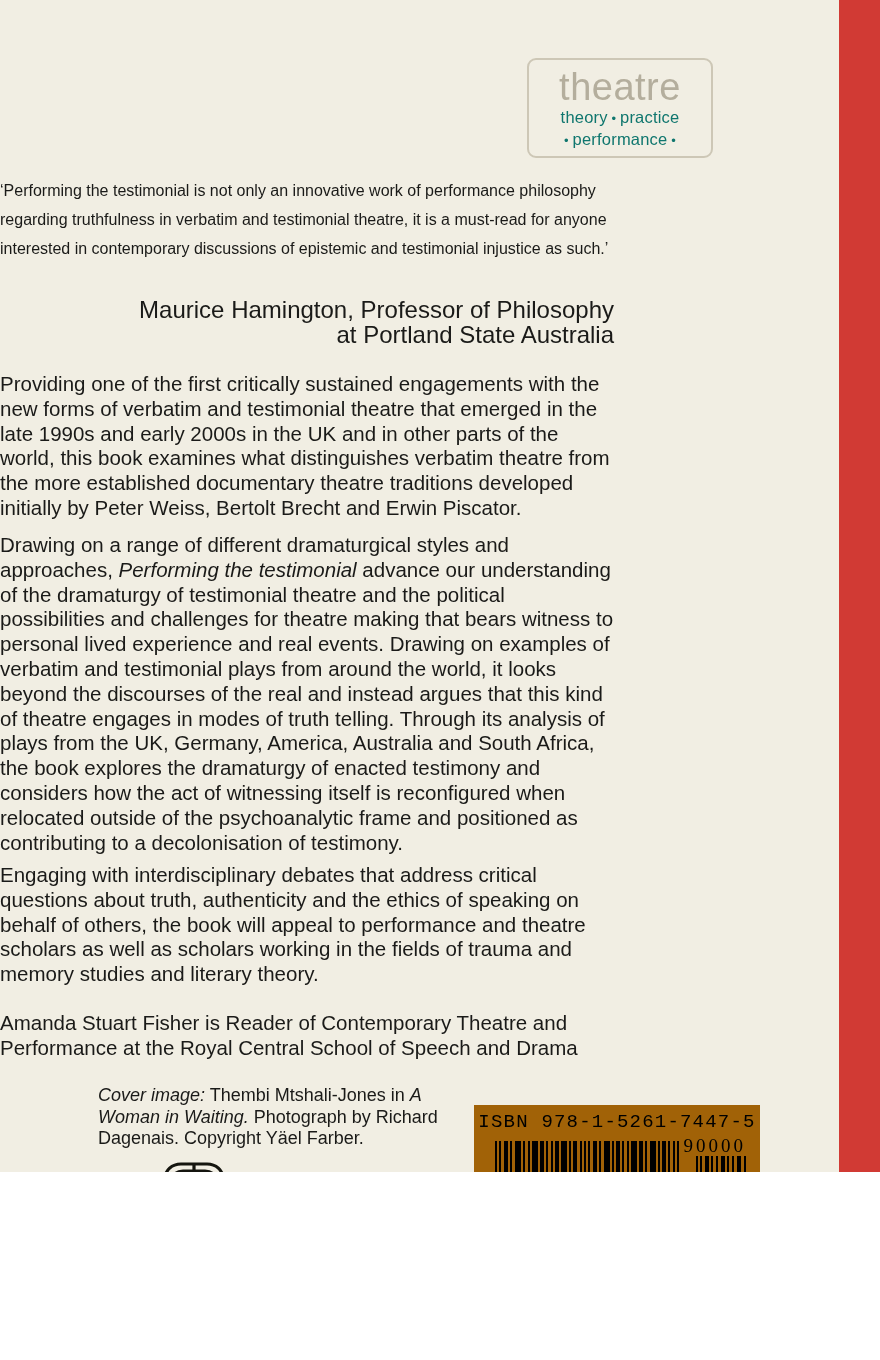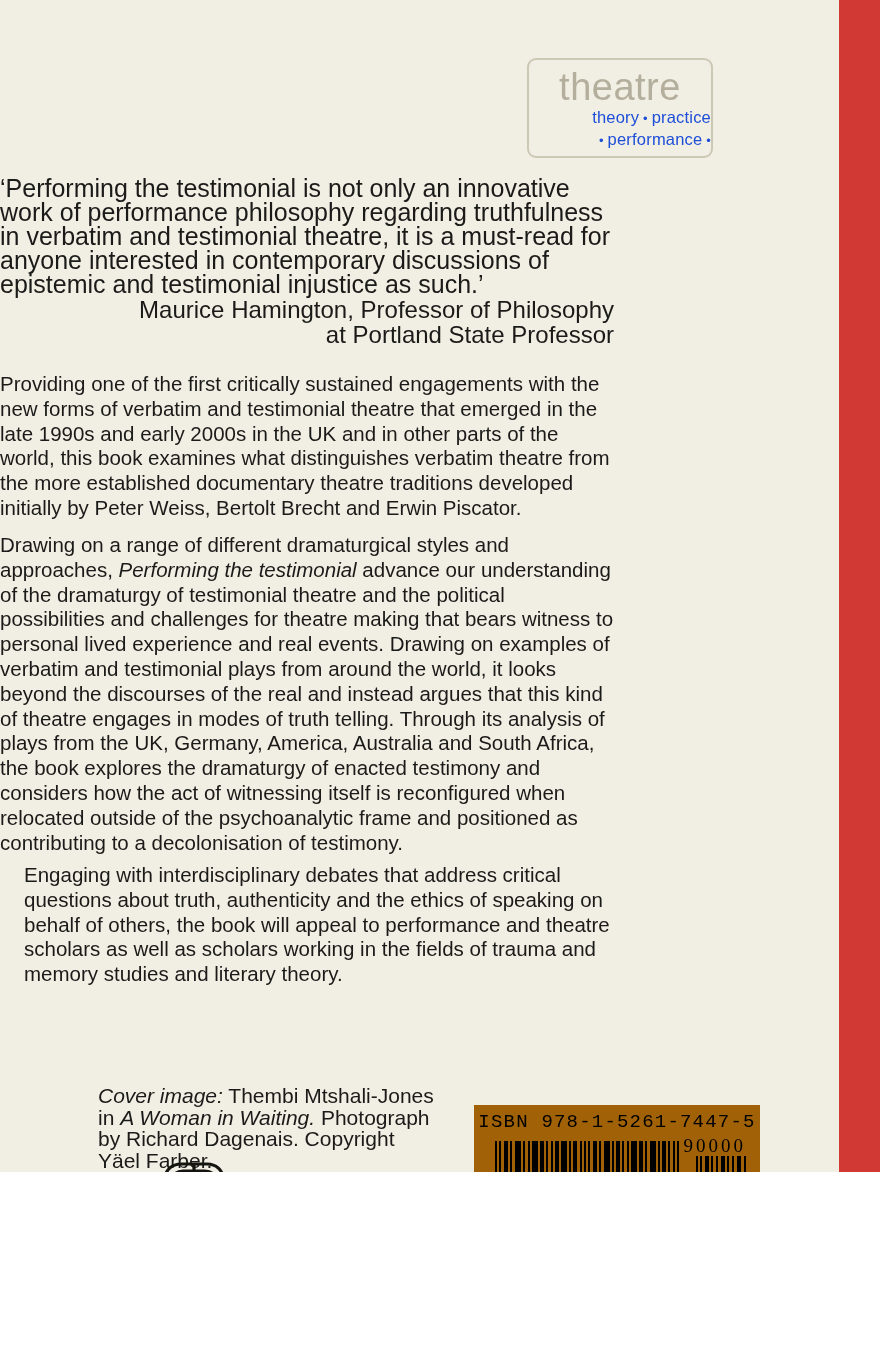--- a/index.html
+++ b/index.html
@@ -50,31 +50,30 @@
     font-size: 38px;
     line-height: 40px;
     color: #b4ae9d;
     letter-spacing: 0.5px;
     margin-top: 7px;
     font-weight: 400;
   }
   .series-sub {
     font-size: 16.5px;
     line-height: 21px;
-    color: #1d4ed8;
+    color: #0f766e;
     letter-spacing: 0.2px;
-    text-align: right;
   }
   .series-sub .dot {
     font-size: 13px;
     vertical-align: middle;
   }
   .quote {
-    font-size: 25px;
-    line-height: 24px;
+    font-size: 16px;
+    line-height: 29px;
     color: #1a1a18;
     position: absolute;
     top: 176px;
     left: 0;
     width: 614px;
   }
   .attribution {
     position: absolute;
     top: 298px;
     left: 0;
@@ -88,28 +87,28 @@
     position: absolute;
     left: 0;
     width: 614px;
     font-size: 20.5px;
     line-height: 24.8px;
     color: #1a1a18;
     text-align: left;
   }
   .p1 { top: 372px; }
   .p2 { top: 533px; }
-  .p3 { top: 863px; padding-left: 24px; }
+  .p3 { top: 863px; }
   .bio { top: 1011px; }
   .credit {
     position: absolute;
     left: 98px;
     top: 1085px;
     width: 340px;
-    font-size: 21px;
+    font-size: 18px;
     line-height: 21.5px;
     color: #1a1a18;
   }
   .credit i { font-style: italic; }
 
   
   .pub-logo {
     position: absolute;
     left: 148px;
     top: 1158px;
@@ -206,29 +205,30 @@
       </div>
       <div class="series-sub">
         <span class="dot">• </span><span>performance</span><span class="dot"> •</span>
       </div>
     </div>
 
     <div class="quote">‘Performing the testimonial is not only an innovative work of performance philosophy regarding truthfulness in verbatim and testimonial theatre, it is a must-read for anyone interested in contemporary discussions of epistemic and testimonial injustice as such.’</div>
 
     <div class="attribution">
       <div>Maurice Hamington, Professor of Philosophy</div>
-      <div>at Portland State Professor</div>
+      <div>at Portland State Australia</div>
     </div>
 
     <div class="para p1">Providing one of the first critically sustained engagements with the new forms of verbatim and testimonial theatre that emerged in the late 1990s and early 2000s in the UK and in other parts of the world, this book examines what distinguishes verbatim theatre from the more established documentary theatre traditions developed initially by Peter Weiss, Bertolt Brecht and Erwin Piscator.</div>
 
     <div class="para p2"><span>Drawing on a range of different dramaturgical styles and approaches, </span><i>Performing the testimonial</i><span> advance our understanding of the dramaturgy of testimonial theatre and the political possibilities and challenges for theatre making that bears witness to personal lived experience and real events. Drawing on examples of verbatim and testimonial plays from around the world, it looks beyond the discourses of the real and instead argues that this kind of theatre engages in modes of truth telling. Through its analysis of plays from the UK, Germany, America, Australia and South Africa, the book explores the dramaturgy of enacted testimony and considers how the act of witnessing itself is reconfigured when relocated outside of the psychoanalytic frame and positioned as contributing to a decolonisation of testimony.</span></div>
 
     <div class="para p3">Engaging with interdisciplinary debates that address critical questions about truth, authenticity and the ethics of speaking on behalf of others, the book will appeal to performance and theatre scholars as well as scholars working in the fields of trauma and memory studies and literary theory.</div>
 
+    <div class="para bio">Amanda Stuart Fisher is Reader of Contemporary Theatre and Performance at the Royal Central School of Speech and Drama</div>
 
     <div class="credit"><i>Cover image:</i><span> Thembi Mtshali-Jones in </span><i>A Woman in Waiting.</i><span> Photograph by Richard Dagenais. Copyright Yäel Farber.</span></div>
 
     <div class="pub-logo">
       <svg viewBox="0 0 92 108" width="92" height="108" aria-hidden="true">
         <g fill="none" stroke="#15150f" stroke-width="3.2">
 
           <path d="M17 21 C17 12 24 6 33 6 L59 6 C68 6 75 12 75 21 L75 73 C75 82 68 88 59 88 L33 88 C24 88 17 82 17 73 Z"></path>
 
           <path d="M25 22 C25 16 29 13 35 13 L57 13 C63 13 67 16 67 22 L67 72 C67 78 63 81 57 81 L35 81 C29 81 25 78 25 72 Z"></path>

